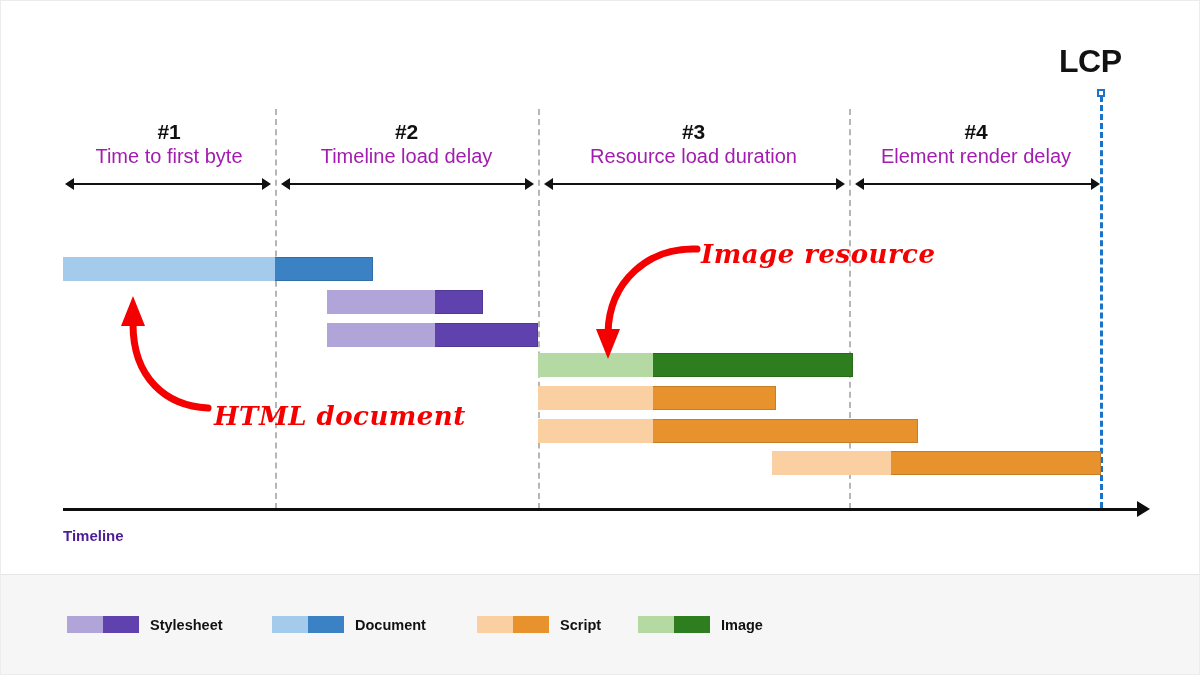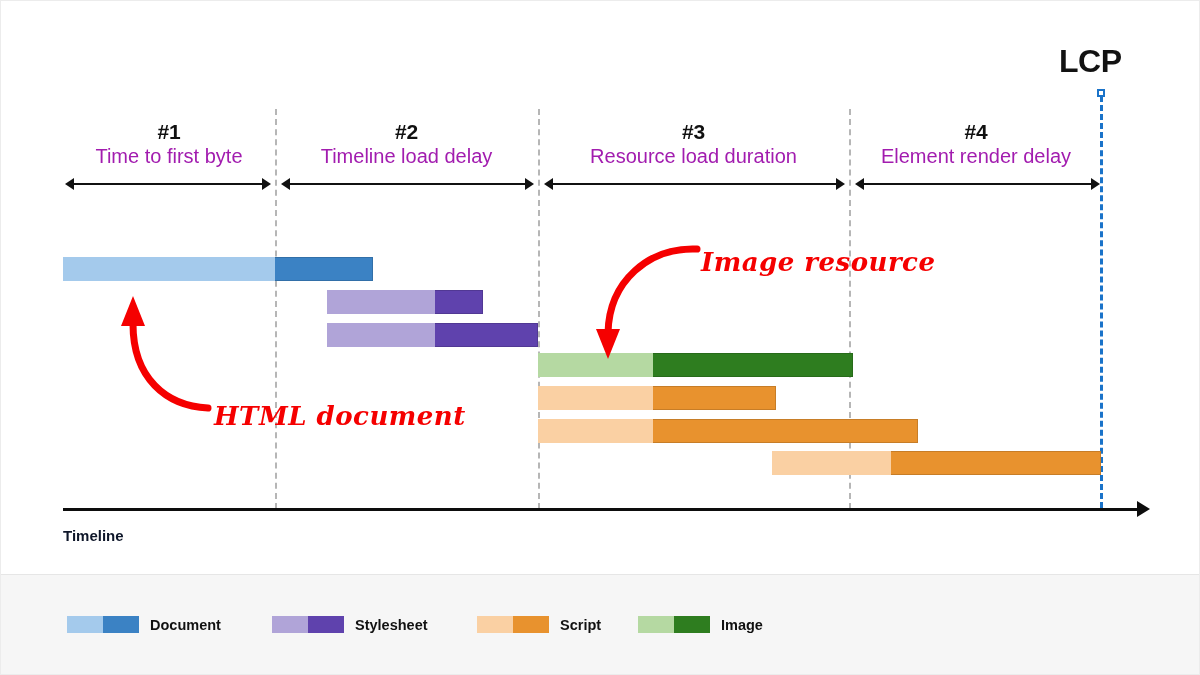--- a/index.html
+++ b/index.html
@@ -62,31 +62,31 @@
   .seg.light{}
   .seg.dark{border:1px solid rgba(0,0,0,.14);border-left:none;}
 
   
   #axis-line{left:62px;top:507px;width:1076px;height:3px;background:#0d0d0d;}
   #axis-tip{
     left:1136px;top:500px;width:0;height:0;
     border-top:8px solid transparent;border-bottom:8px solid transparent;
     border-left:13px solid #0d0d0d;
   }
-  #timeline-label{left:62px;top:526px;font-size:15px;font-weight:bold;color:#0f172a;}
+  #timeline-label{left:62px;top:526px;font-size:15px;font-weight:bold;color:#4c1d95;}
 
   
   .annot{
     color:#f50000;font-size:26px;
     font-family:"DejaVu Serif", serif;
     font-style:italic;font-weight:bold;
     letter-spacing:0.5px;white-space:nowrap;
   }
   #annot-html{left:213px;top:400px;}
-  #annot-image{left:700px;top:246px;}
+  #annot-image{left:700px;top:238px;}
   .arrowsvg{pointer-events:none;}
 
   
   #legend-panel{
     left:0;top:573px;width:1200px;height:102px;
     background:#f6f6f6;border-top:1px solid #e6e6e6;
   }
   #legend-row{left:66px;top:615px;display:flex;align-items:center;}
   .legend-item{display:flex;align-items:center;margin-right:0;}
   .legend-swatch{width:72px;height:17px;display:flex;margin-right:11px;}
@@ -195,34 +195,34 @@
 
   <div class="abs" id="axis-line"></div>
   <div class="abs" id="axis-tip"></div>
   <div class="abs" id="timeline-label">Timeline</div>
 
   <div class="abs" id="legend-panel"></div>
   <div class="abs" id="legend-row">
 
     <div class="legend-item" style="width:205px">
       <div class="legend-swatch">
+        <div class="half" style="background:#b0a4d8"></div>
+        <div class="half" style="background:#5f42ad"></div>
+      </div>
+      <div class="legend-text">Stylesheet</div>
+    </div>
+
+    <div class="legend-item" style="width:205px">
+      <div class="legend-swatch">
         <div class="half" style="background:#a4caec"></div>
         <div class="half" style="background:#3b82c4"></div>
       </div>
       <div class="legend-text">Document</div>
     </div>
 
-    <div class="legend-item" style="width:205px">
-      <div class="legend-swatch">
-        <div class="half" style="background:#b0a4d8"></div>
-        <div class="half" style="background:#5f42ad"></div>
-      </div>
-      <div class="legend-text">Stylesheet</div>
-    </div>
-
     <div class="legend-item" style="width:161px">
       <div class="legend-swatch">
         <div class="half" style="background:#fad0a3"></div>
         <div class="half" style="background:#e8922e"></div>
       </div>
       <div class="legend-text">Script</div>
     </div>
 
     <div class="legend-item">
       <div class="legend-swatch">

